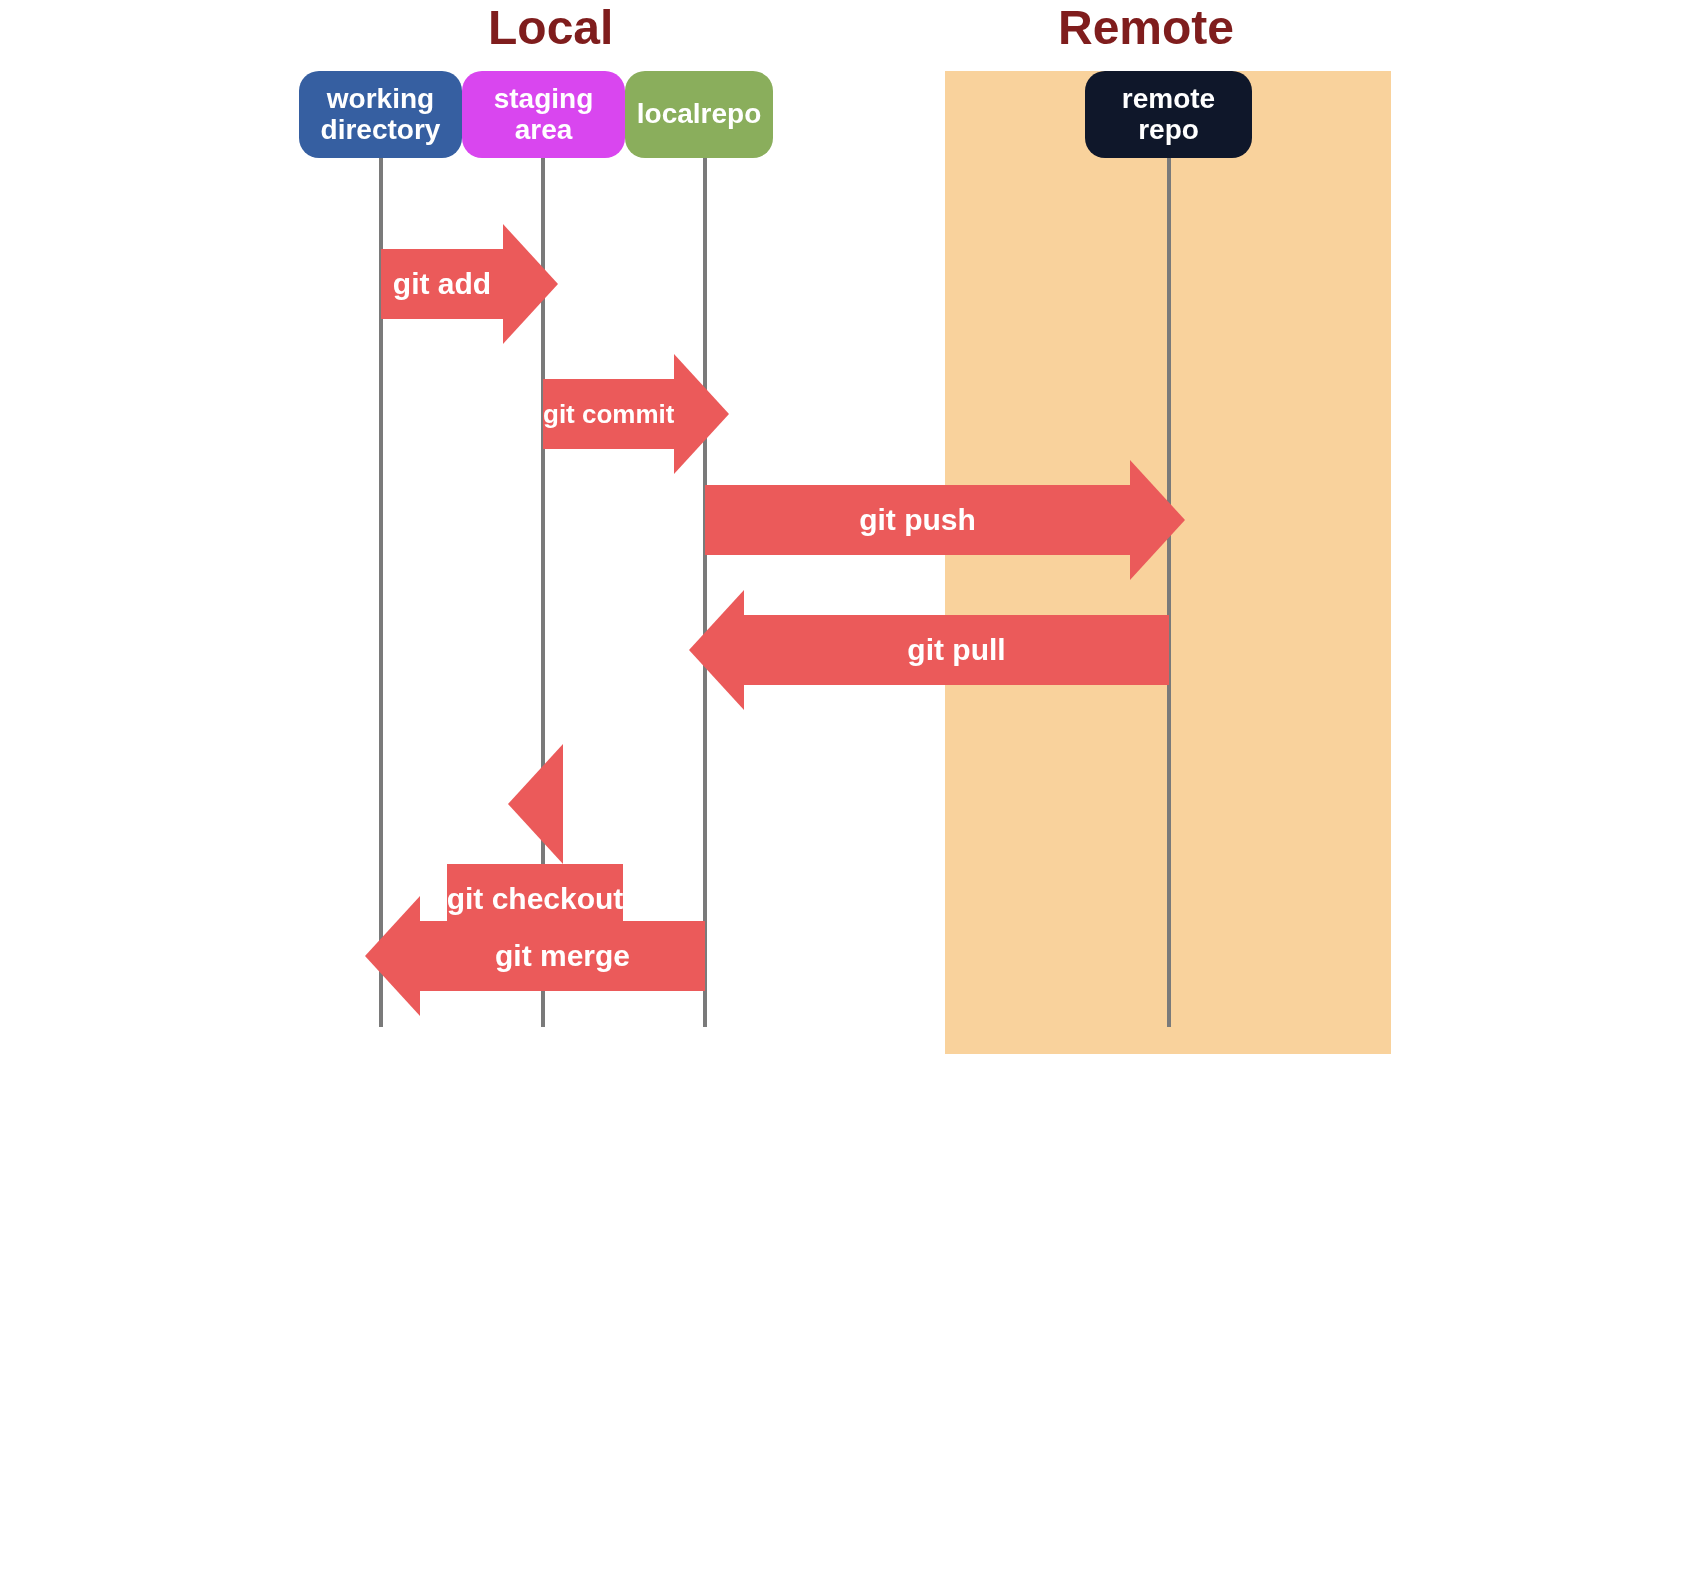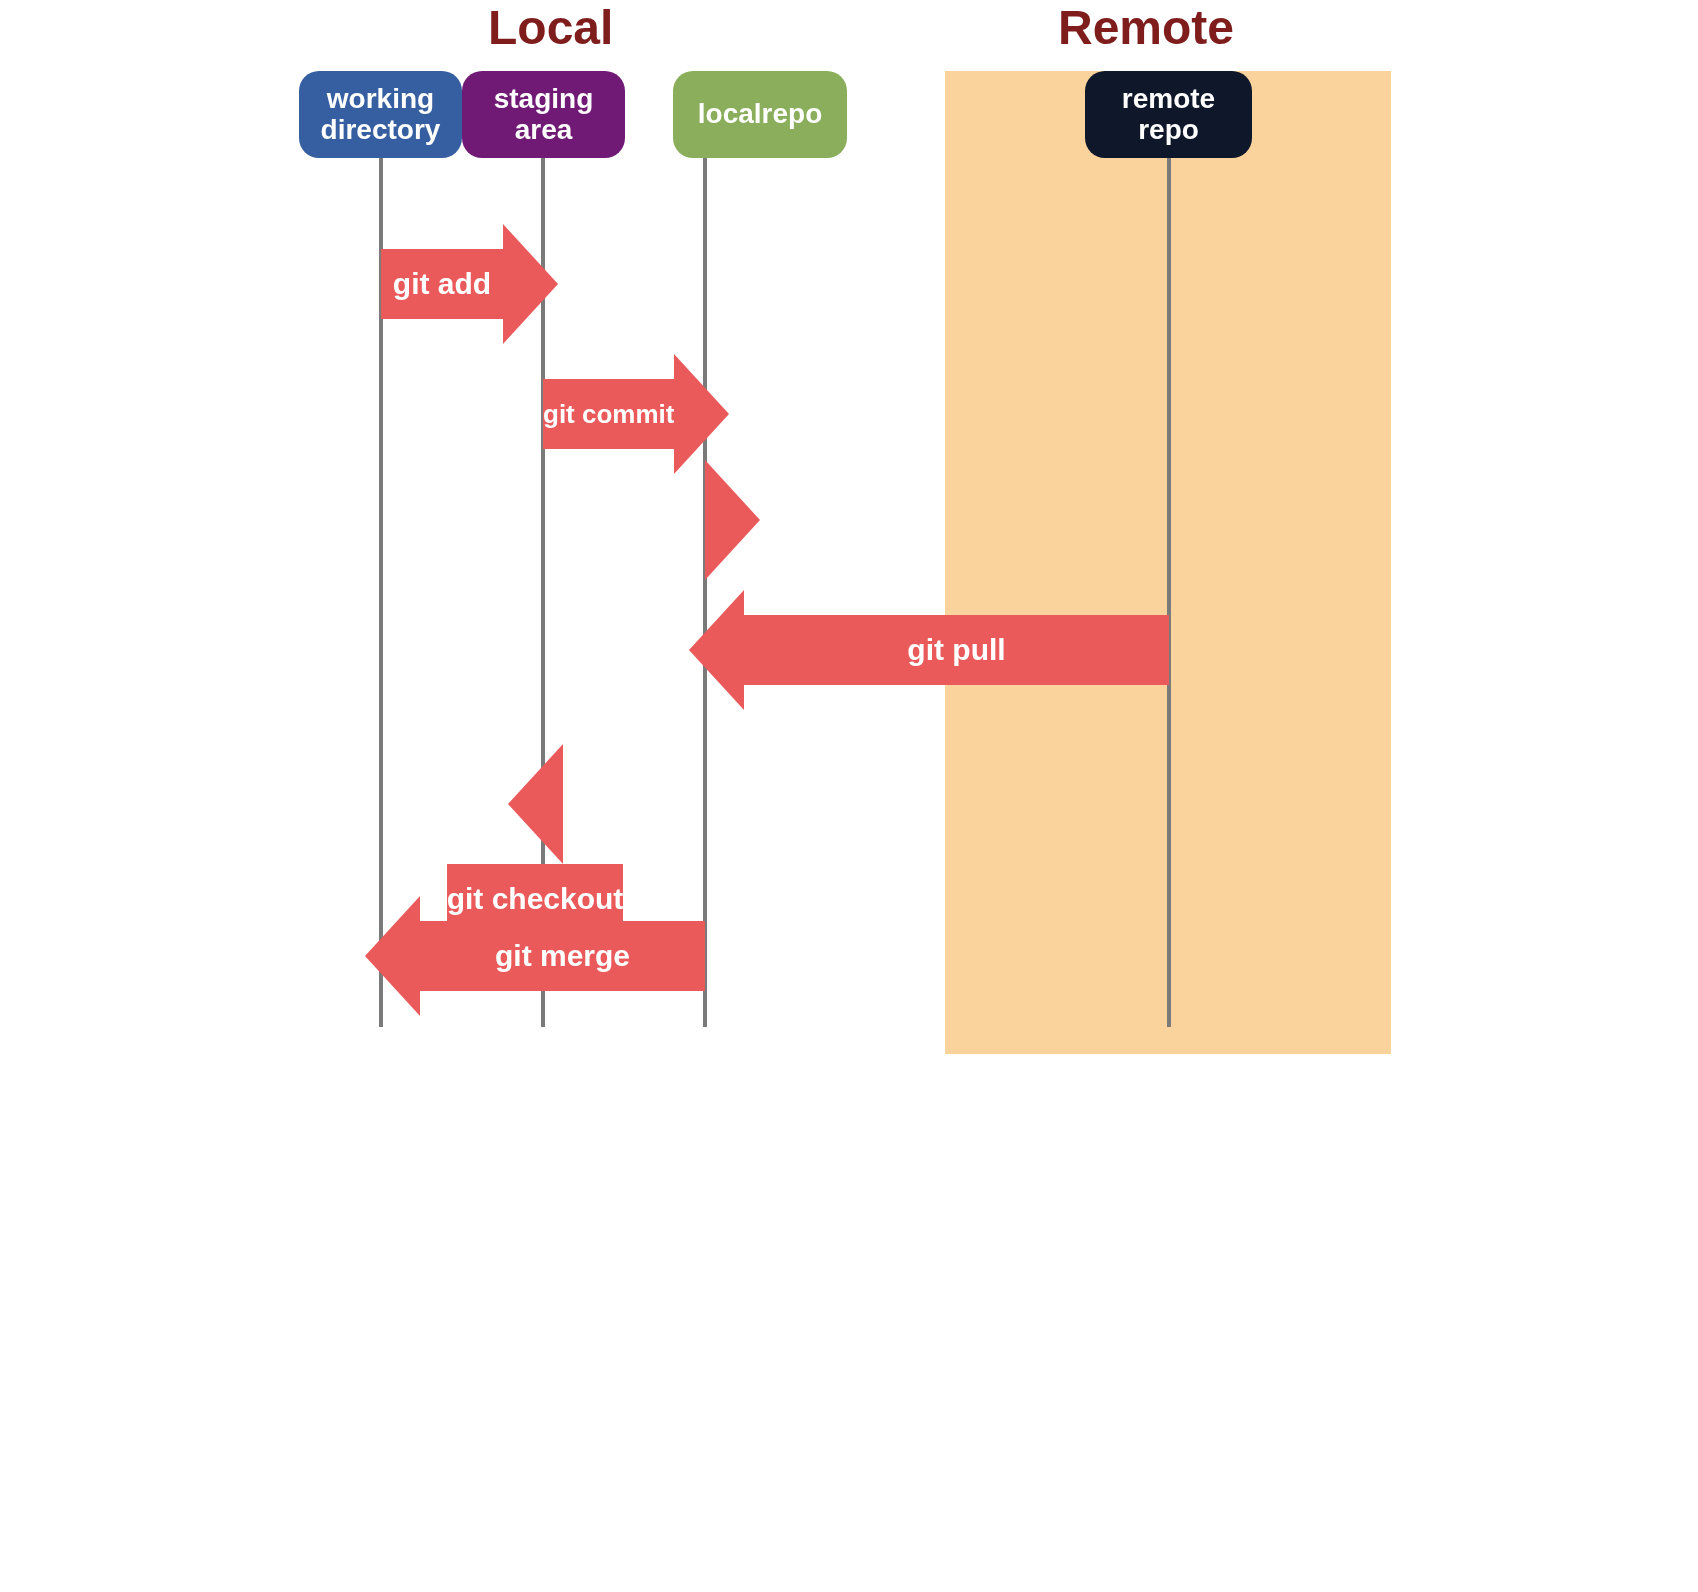--- a/index.html
+++ b/index.html
@@ -95,24 +95,24 @@
   <div class="remote-rect" style="left:662px; top:71px; width:446px; height:983px;"></div>
 
   <div class="vline" style="left:96px;  top:158px; height:869px;"></div>
   <div class="vline" style="left:258px; top:158px; height:869px;"></div>
   <div class="vline" style="left:420px; top:158px; height:869px;"></div>
   <div class="vline" style="left:884px; top:158px; height:869px;"></div>
 
   <div class="lane" style="left:16px; top:71px; width:163px; height:87px; background:#365fa1;">
     <span>working directory</span>
   </div>
-  <div class="lane" style="left:179px; top:71px; width:163px; height:87px; background:#701a75;">
+  <div class="lane" style="left:179px; top:71px; width:163px; height:87px; background:#d946ef;">
     <span>staging area</span>
   </div>
-  <div class="lane" style="left:342px; top:71px; width:174px; height:87px; background:#8aae5c;margin-left:48px;">
+  <div class="lane" style="left:342px; top:71px; width:148px; height:87px; background:#8aae5c;">
     <span>localrepo</span>
   </div>
   <div class="lane" style="left:802px; top:71px; width:167px; height:87px; background:#0f172a;">
     <span>remote repo</span>
   </div>
 
   <div class="arrow right" style="left:98px; top:224px; width:177px; --arrow-color:#eb5a5a;">
     <div class="shaft">
         <span>git add</span>
       </div>
@@ -120,20 +120,23 @@
   </div>
 
   <div class="arrow right" style="left:260px; top:354px; width:177px; --arrow-color:#eb5a5a;">
     <div class="shaft" style="font-size:26px;">
         <span>git commit</span>
       </div>
     <div class="head"></div>
   </div>
 
   <div class="arrow right" style="left:422px; top:460px; width:480px; --arrow-color:#eb5a5a;">
+    <div class="shaft">
+        <span>git push</span>
+      </div>
     <div class="head"></div>
   </div>
 
   <div class="arrow left" style="left:406px; top:590px; width:480px; --arrow-color:#eb5a5a;">
     <div class="head"></div>
     <div class="shaft">
         <span>git pull</span>
       </div>
   </div>
 

